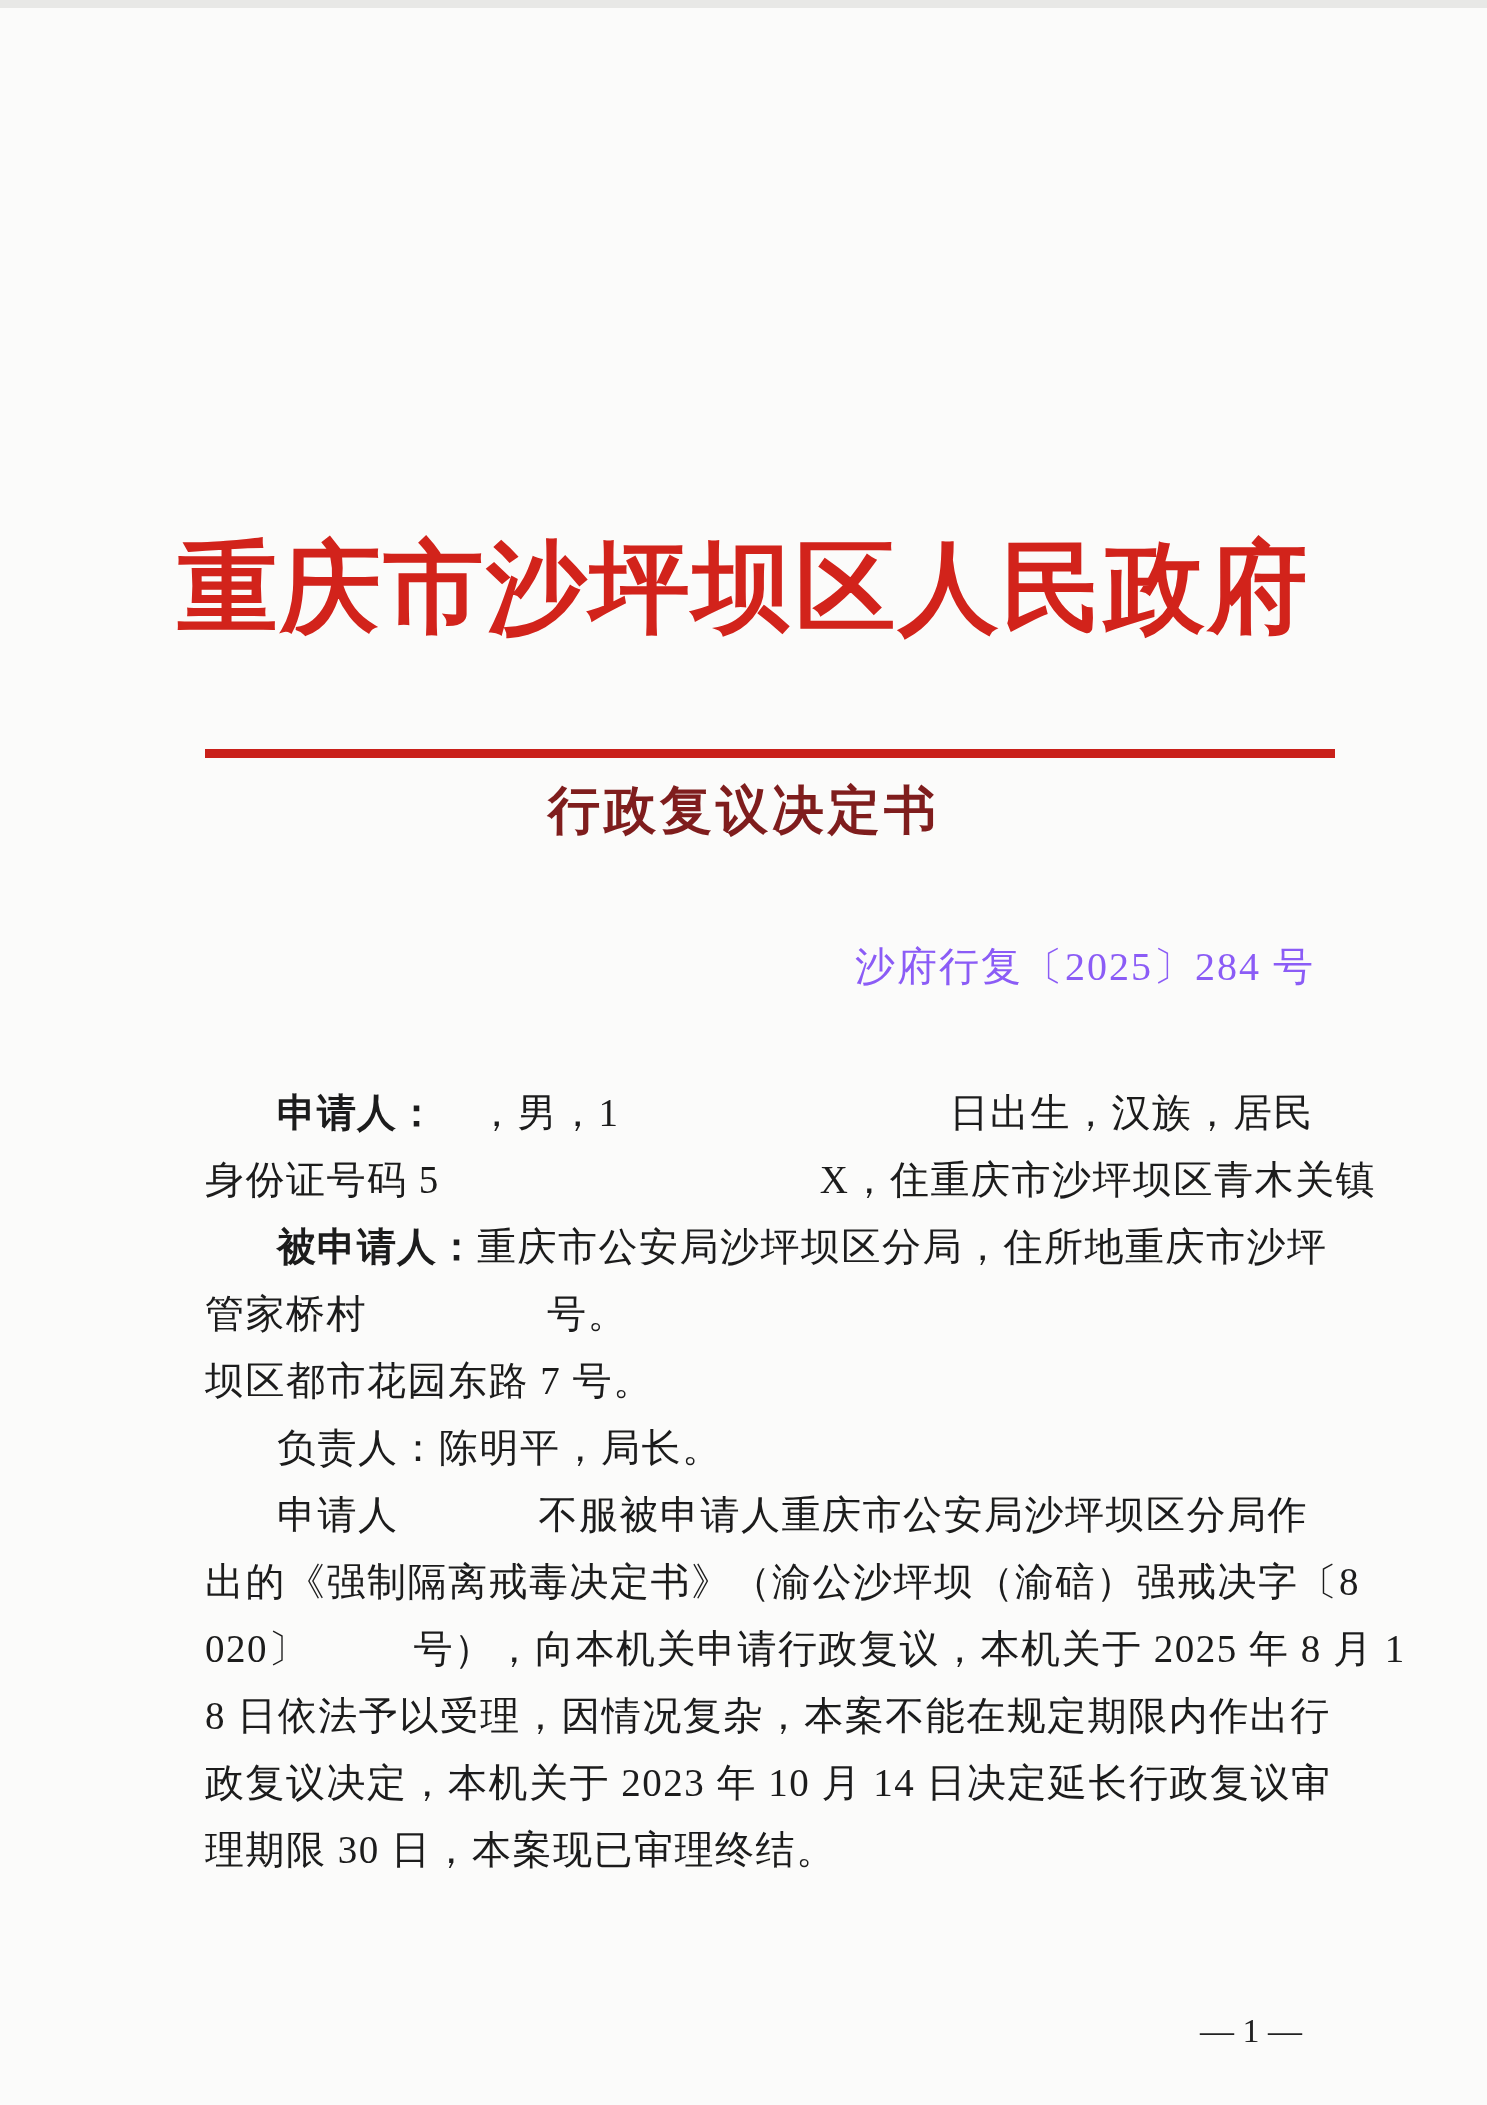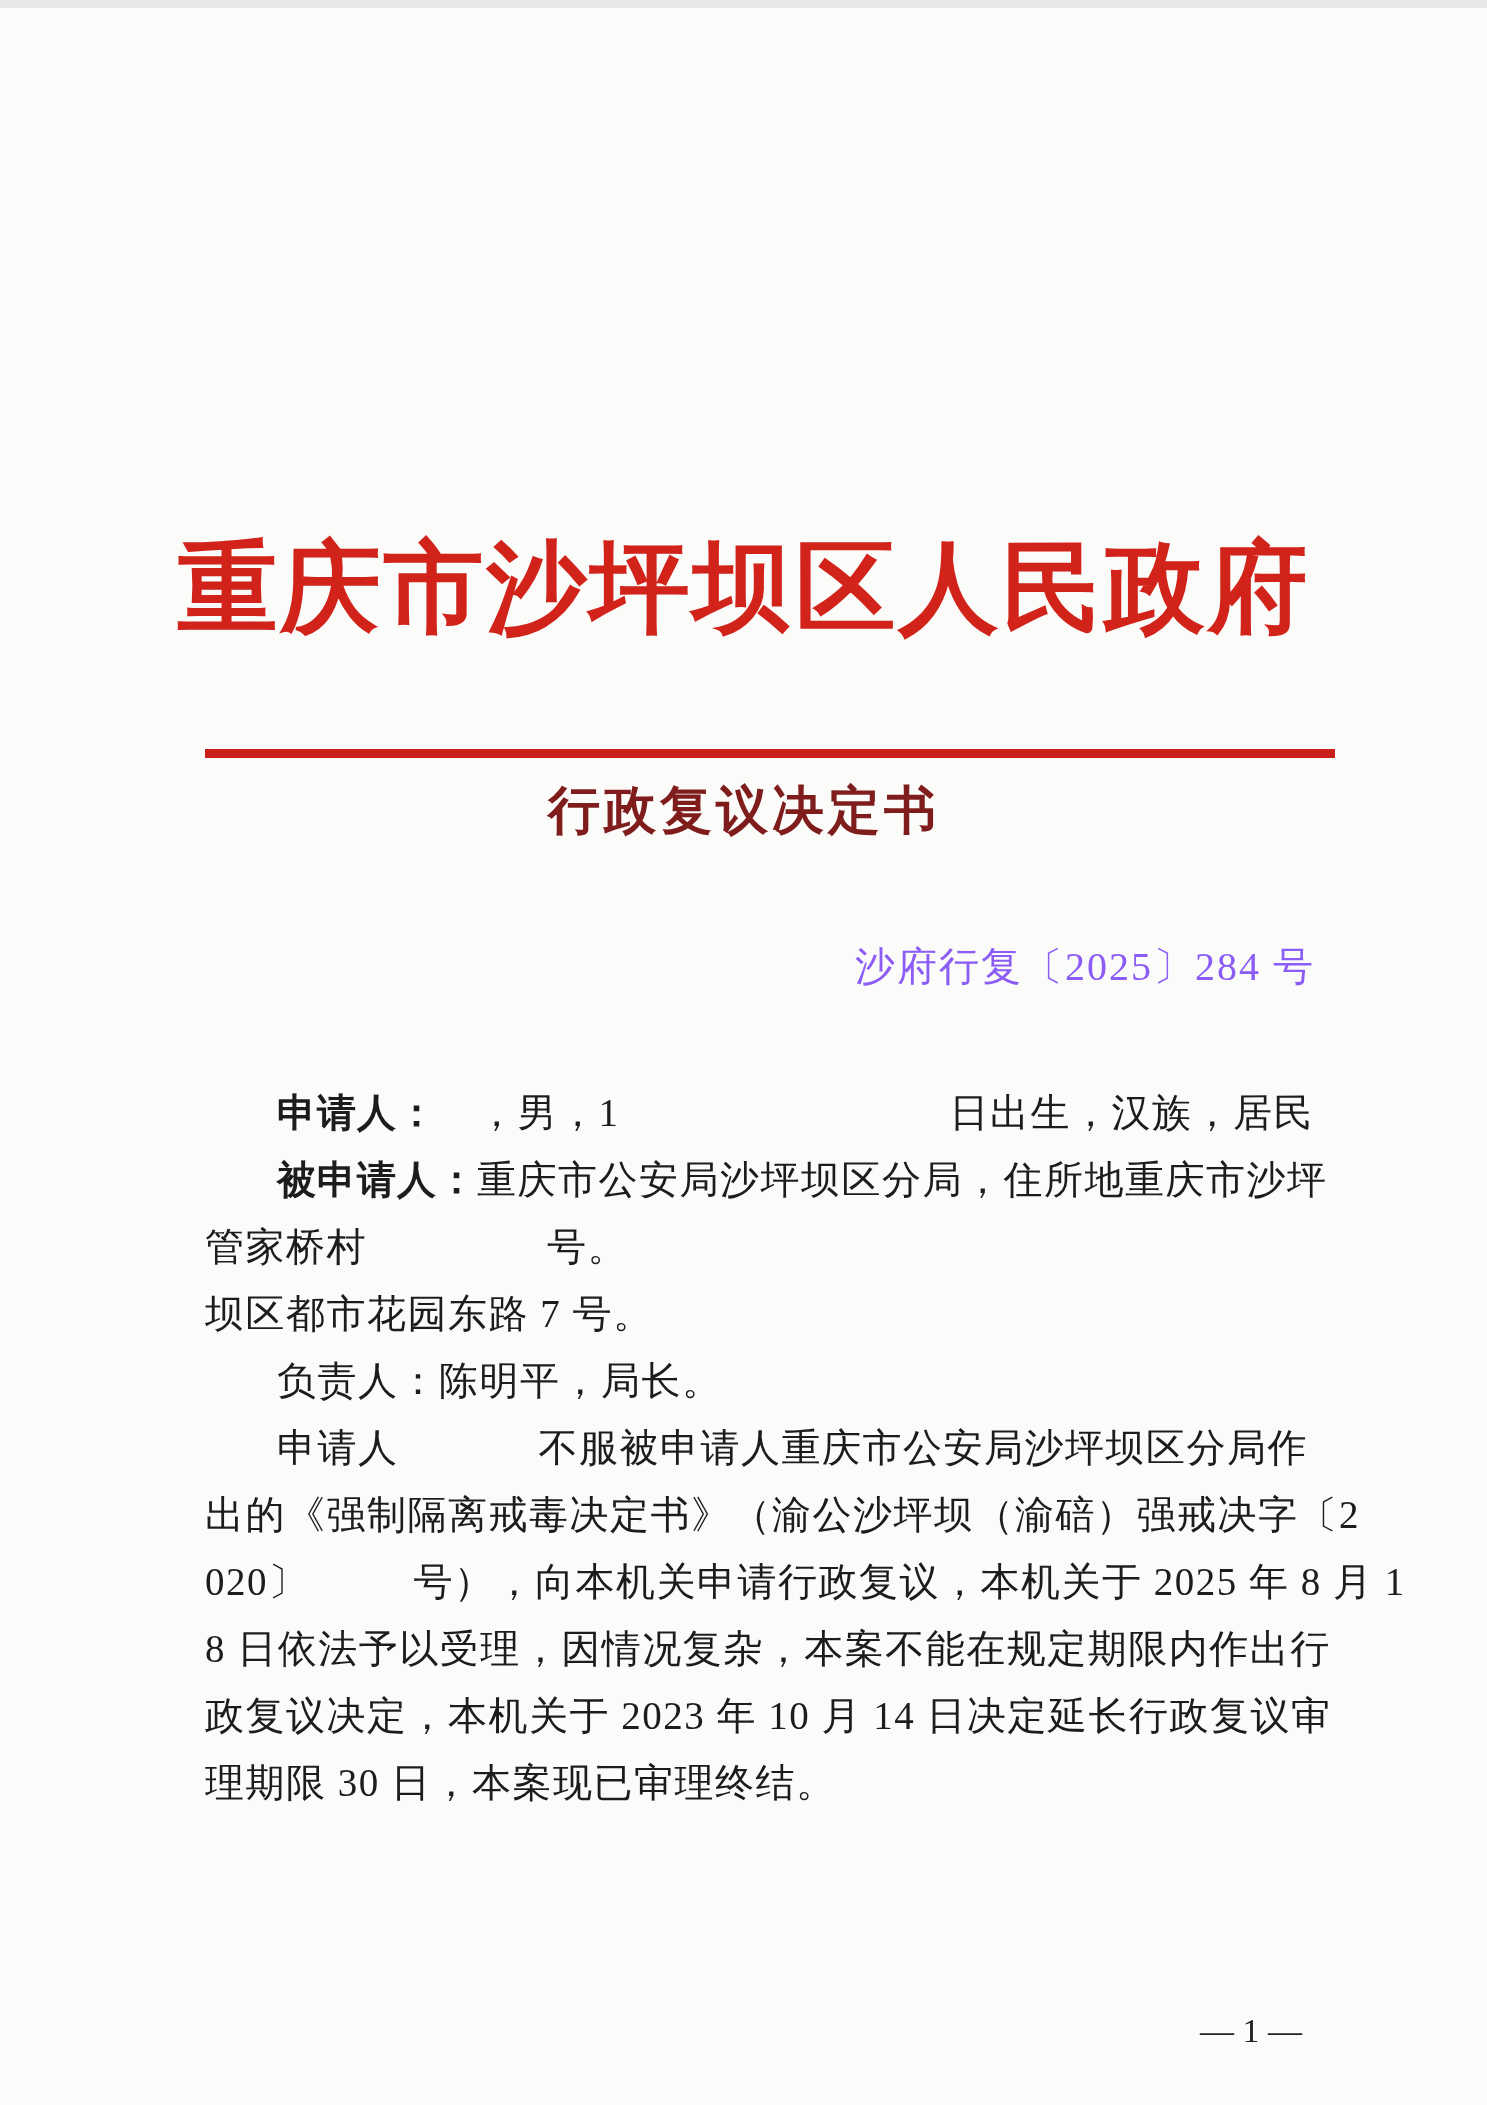--- a/index.html
+++ b/index.html
@@ -111,32 +111,33 @@
   <div class="red-rule"></div>
 
   <div class="doc-type-title">行政复议决定书</div>
 
   <div class="doc-number">沙府行复〔2025〕284 号</div>
 
   <div class="body-text">
 
     <div class="line indent"><span class="lbl">申请人：</span><span class="gap g40"></span><span>，男，1</span><span class="gap g330"></span><span>日出生，汉族，居民</span></div>
 
+    <div class="line"><span>身份证号码 5</span><span class="gap g380"></span><span>X，住重庆市沙坪坝区青木关镇</span></div>
 
     <div class="line indent"><span class="lbl">被申请人：</span><span>重庆市公安局沙坪坝区分局，住所地重庆市沙坪</span></div>
 
     <div class="line"><span>管家桥村</span><span class="gap g180"></span><span>号。</span></div>
 
     <div class="line"><span>坝区都市花园东路 7 号。</span></div>
 
     <div class="line indent"><span>负责人：陈明平，局长。</span></div>
 
     <div class="line indent"><span>申请人</span><span class="gap g140"></span><span>不服被申请人重庆市公安局沙坪坝区分局作</span></div>
 
-    <div class="line"><span>出的《强制隔离戒毒决定书》（渝公沙坪坝（渝碚）强戒决字〔2</span></div>
+    <div class="line"><span>出的《强制隔离戒毒决定书》（渝公沙坪坝（渝碚）强戒决字〔8</span></div>
 
     <div class="line"><span>020〕</span><span class="gap g105"></span><span>号），向本机关申请行政复议，本机关于 2025 年 8 月 1</span></div>
 
     <div class="line"><span>8 日依法予以受理，因情况复杂，本案不能在规定期限内作出行</span></div>
 
     <div class="line"><span>政复议决定，本机关于 2023 年 10 月 14 日决定延长行政复议审</span></div>
 
     <div class="line"><span>理期限 30 日，本案现已审理终结。</span></div>
 
   </div>

